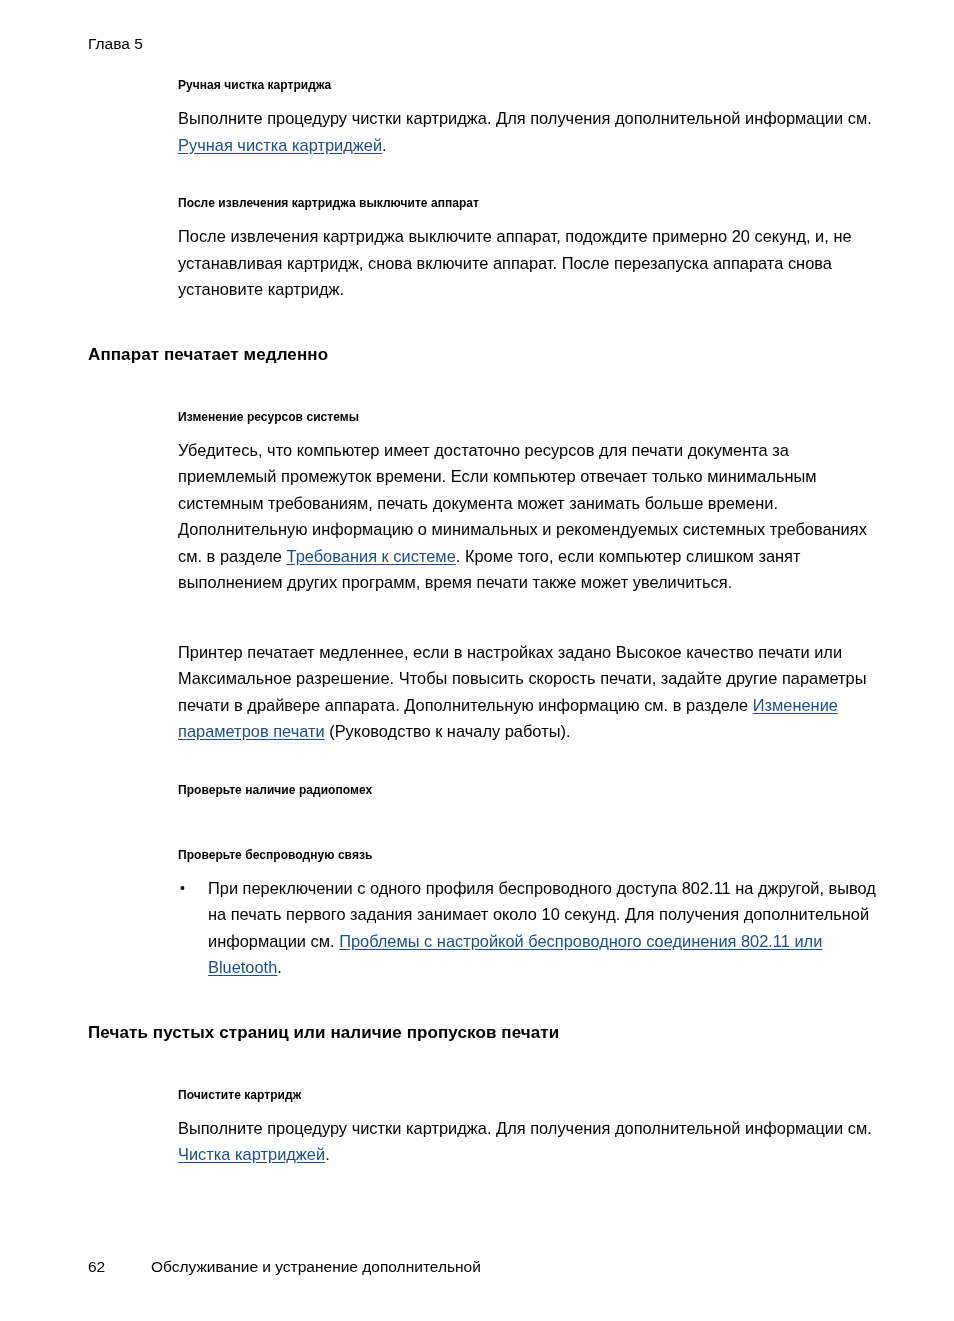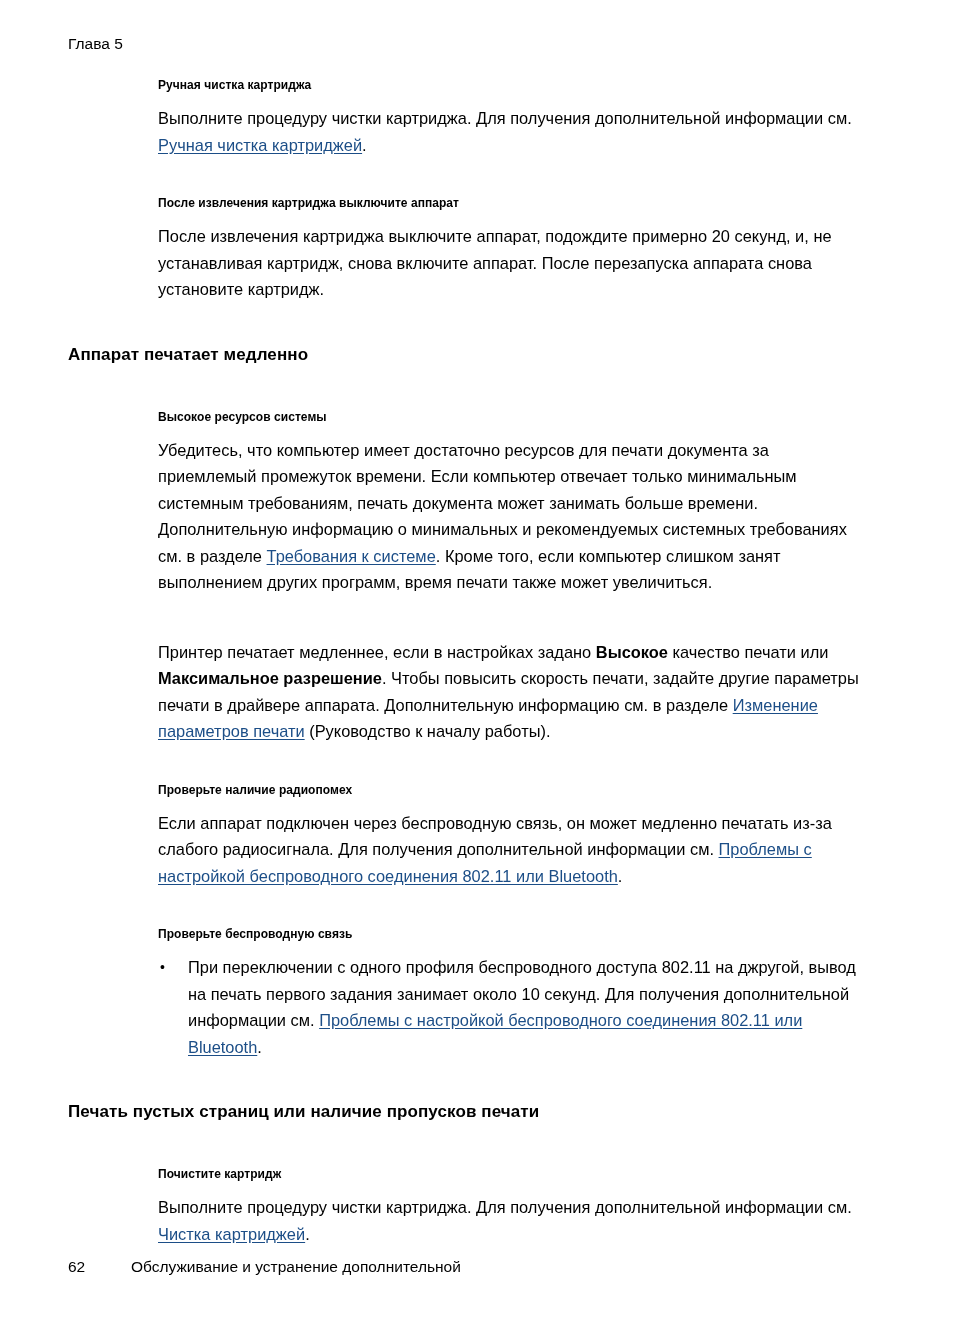--- a/index.html
+++ b/index.html
@@ -15,20 +15,21 @@
     font-family: "Liberation Sans", "DejaVu Sans", sans-serif;
     color: #000000;
     -webkit-font-smoothing: antialiased;
   }
   .page {
     position: relative;
     width: 880px;
     height: 1321px;
     box-sizing: border-box;
     overflow: hidden;
+    margin-left: 20px;
   }
 
   
   .running-header {
     position: absolute;
     left: 68px;
     top: 34px;
     font-size: 15.5px;
     line-height: 20px;
     color: #000;
@@ -73,21 +74,21 @@
     letter-spacing: 0.01px;
   }
 
   a.xref {
     color: #1c4e87;
     text-decoration: underline;
     text-underline-offset: 2px;
   }
 
   strong.inline-bold {
-    font-weight: bold;
+    font-weight: normal;
   }
 
   
   ul.bullets {
     margin: 0;
     padding: 0;
     list-style: none;
   }
   ul.bullets > li {
     position: relative;
@@ -153,34 +154,33 @@
     </div>
 
     <div class="gap-xl"></div>
 
     <h1 class="h1">Аппарат печатает медленно</h1>
 
     <div class="gap-xl"></div>
 
     <div class="block">
 
-      <h2 class="h2">Высокое ресурсов системы</h2>
+      <h2 class="h2">Изменение ресурсов системы</h2>
       <div class="gap-sm"></div>
       <p class="body"><span>Убедитесь, что компьютер имеет достаточно ресурсов для печати документа за приемлемый промежуток времени. Если компьютер отвечает только минимальным системным требованиям, печать документа может занимать больше времени. Дополнительную информацию о минимальных и рекомендуемых системных требованиях см. в разделе </span><a class="xref" href="#">Требования к системе</a><span>. Кроме того, если компьютер слишком занят выполнением других программ, время печати также может увеличиться.</span></p>
 
       <div class="gap-lg"></div>
 
       <div class="gap-sm"></div>
       <p class="body"><span>Принтер печатает медленнее, если в настройках задано </span><strong class="inline-bold">Высокое</strong><span> качество печати или </span><strong class="inline-bold">Максимальное разрешение</strong><span>. Чтобы повысить скорость печати, задайте другие параметры печати в драйвере аппарата. Дополнительную информацию см. в разделе </span><a class="xref" href="#">Изменение параметров печати</a><span> (Руководство к началу работы).</span></p>
 
       <div class="gap-lg"></div>
 
       <h2 class="h2">Проверьте наличие радиопомех</h2>
       <div class="gap-sm"></div>
-      <p class="body"><span>Если аппарат подключен через беспроводную связь, он может медленно печатать из-за слабого радиосигнала. Для получения дополнительной информации см. </span><a class="xref" href="#">Проблемы с настройкой беспроводного соединения 802.11 или Bluetooth</a><span>.</span></p>
 
       <div class="gap-lg"></div>
 
       <h2 class="h2">Проверьте беспроводную связь</h2>
       <div class="gap-sm"></div>
       <ul class="bullets">
         <li><span>При переключении с одного профиля беспроводного доступа 802.11 на джругой, вывод на печать первого задания занимает около 10 секунд. Для получения дополнительной информации см. </span><a class="xref" href="#">Проблемы с настройкой беспроводного соединения 802.11 или Bluetooth</a><span>.</span></li>
       </ul>
 
     </div>

